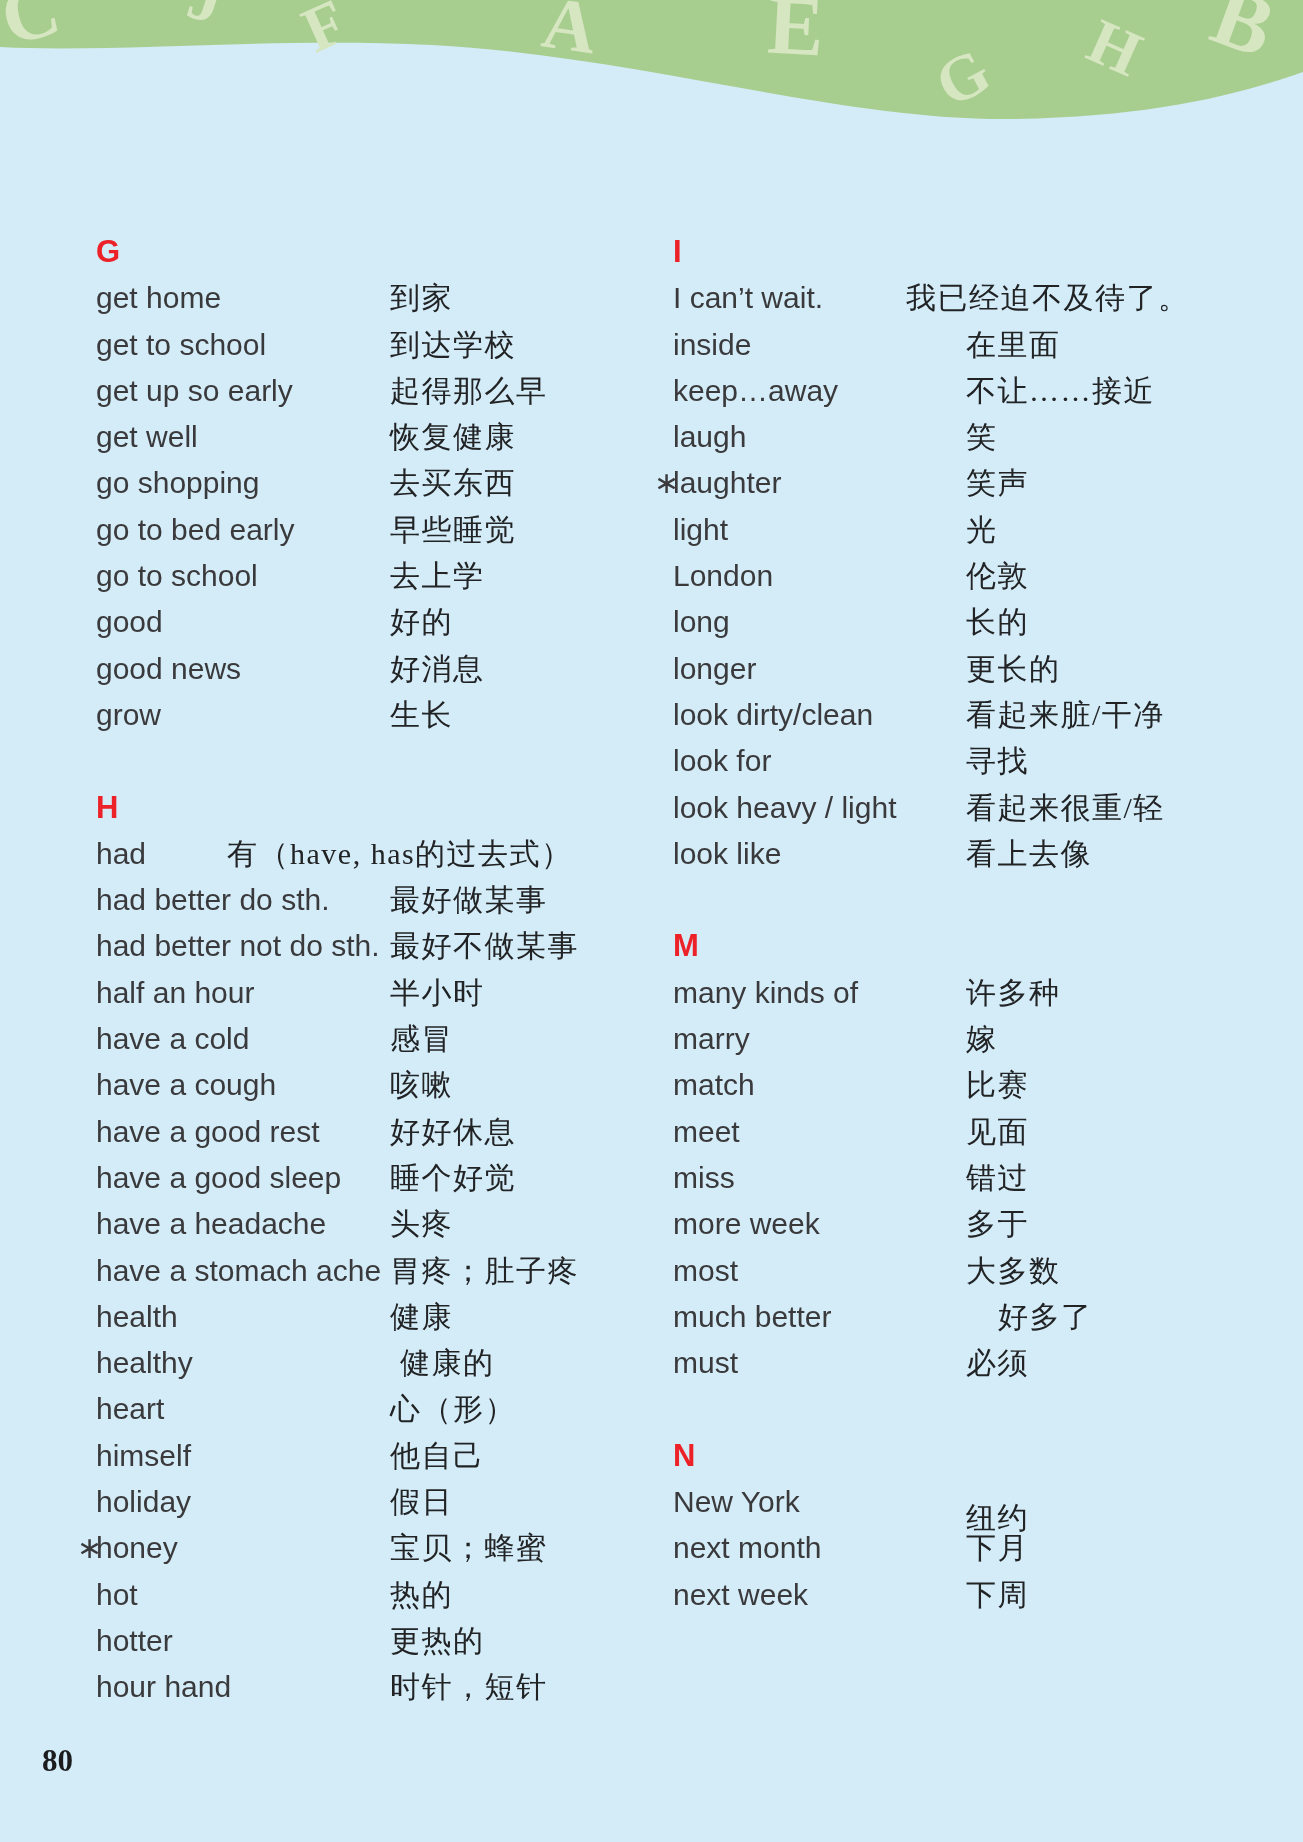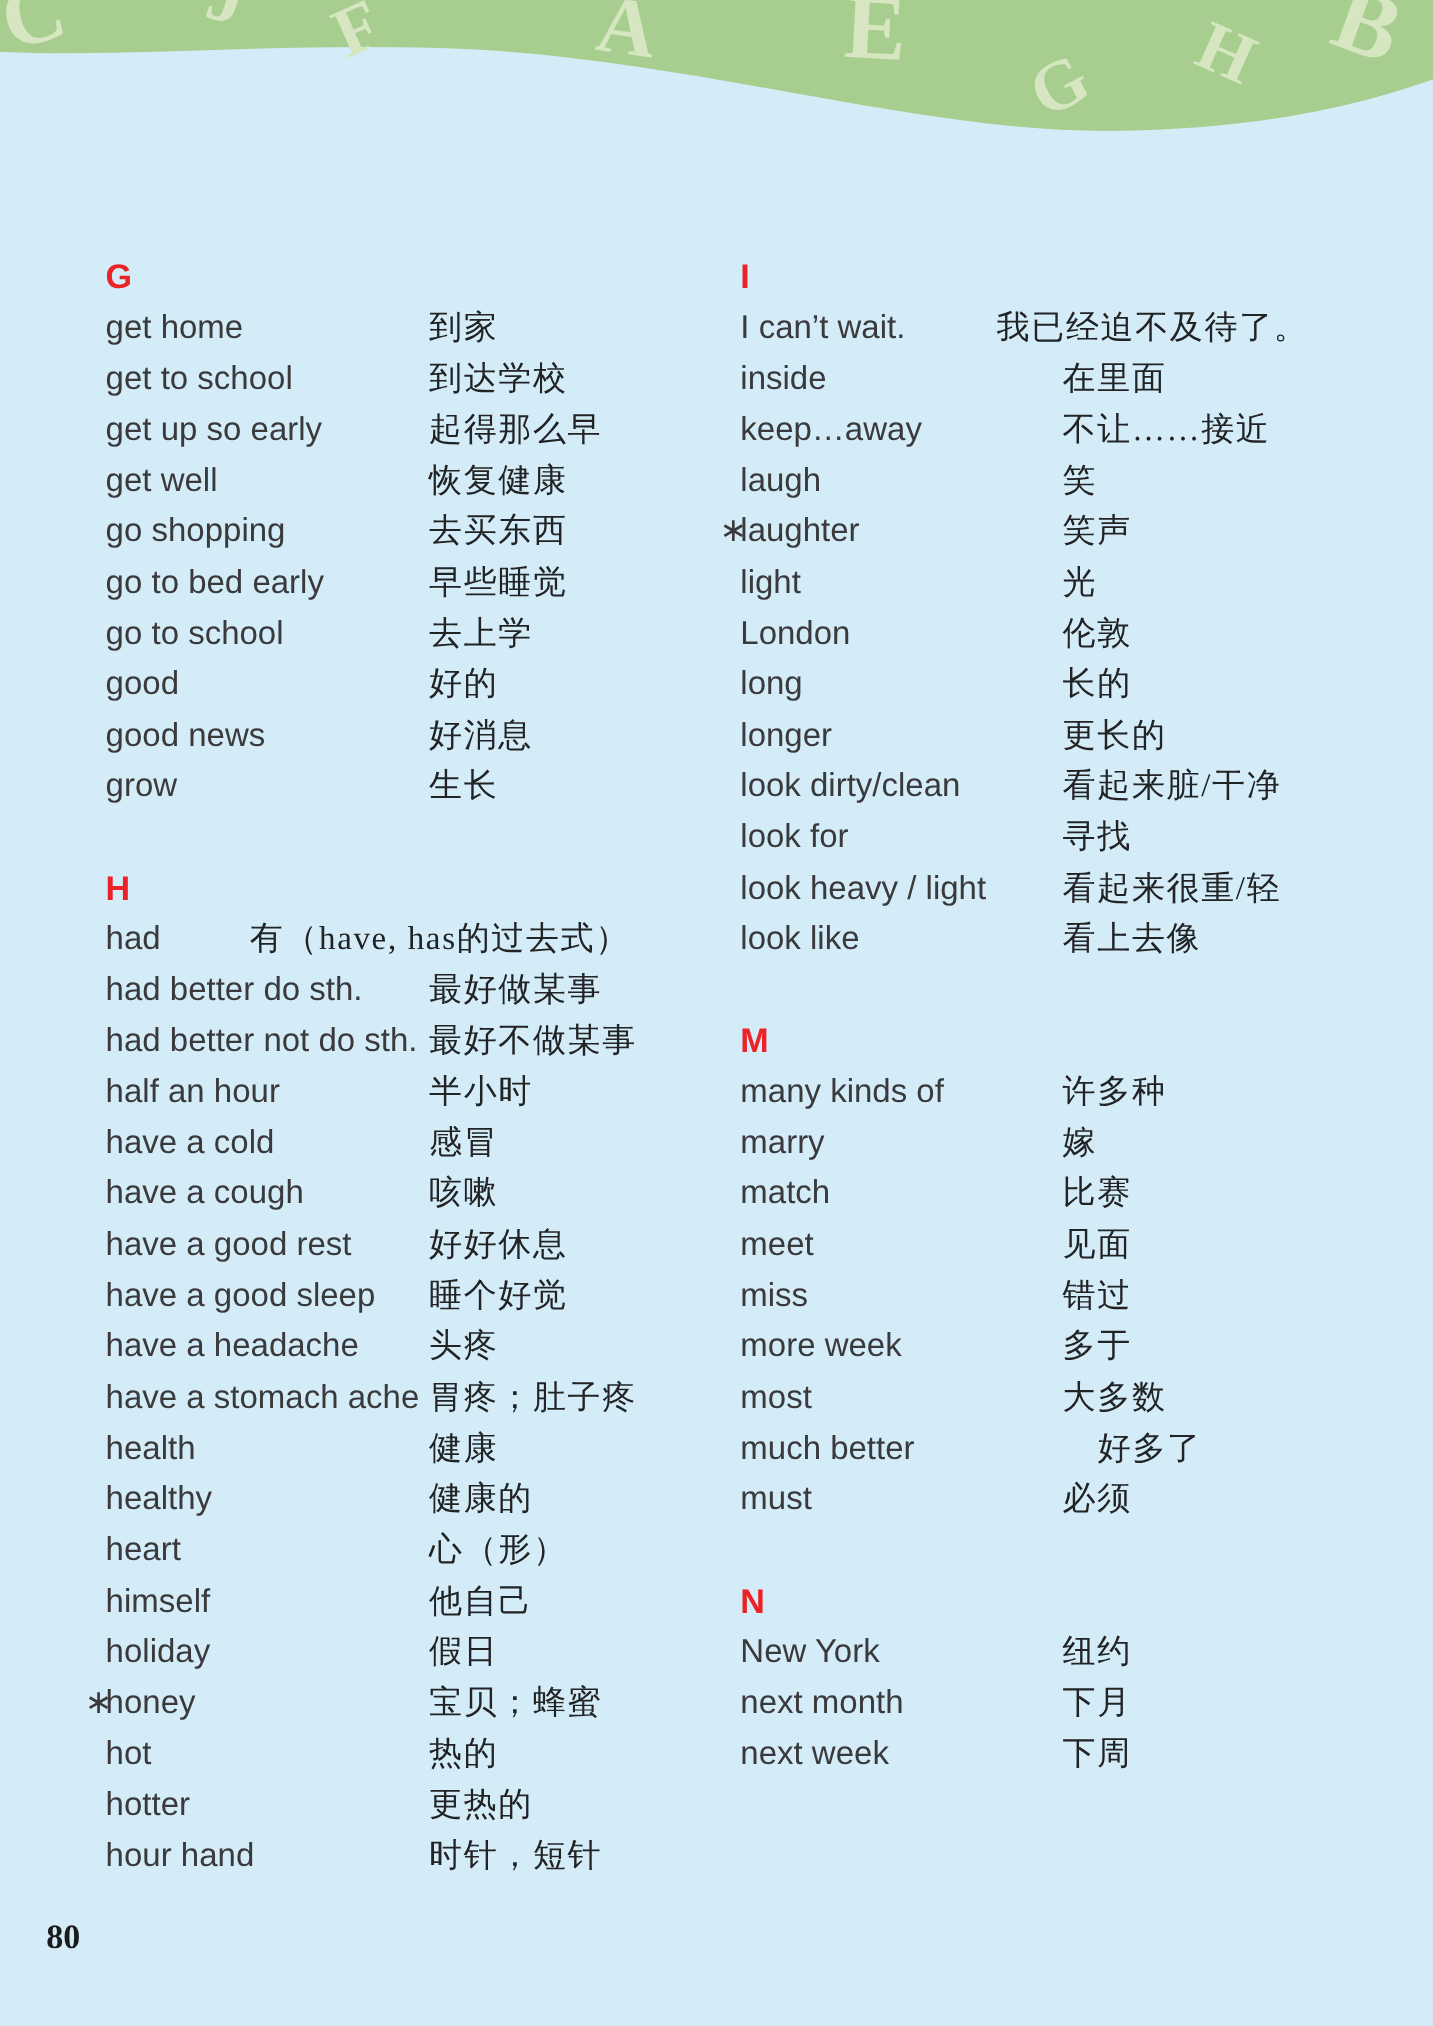--- a/index.html
+++ b/index.html
@@ -151,21 +151,21 @@
       <div class="row entry-row">
         <span class="en">have a stomach ache</span>
         <span class="zh" style="left: 294px;">胃疼；肚子疼</span>
       </div>
       <div class="row entry-row">
         <span class="en">health</span>
         <span class="zh" style="left: 294px;">健康</span>
       </div>
       <div class="row entry-row">
         <span class="en">healthy</span>
-        <span class="zh" style="left: 294px;">健康的</span>
+        <span class="zh" style="left: 304px;">健康的</span>
       </div>
       <div class="row entry-row">
         <span class="en">heart</span>
         <span class="zh" style="left: 294px;">心（形）</span>
       </div>
       <div class="row entry-row">
         <span class="en">himself</span>
         <span class="zh" style="left: 294px;">他自己</span>
       </div>
       <div class="row entry-row">
@@ -286,21 +286,21 @@
       <div class="row entry-row">
         <span class="en">must</span>
         <span class="zh" style="left: 293px;">必须</span>
       </div>
       <div class="row blank-row"></div>
       <div class="row header-row">
         <span class="letter">N</span>
       </div>
       <div class="row entry-row">
         <span class="en">New York</span>
-        <span class="zh" style="left: 293px;">纽约</span>
+        <span class="zh" style="left: 293px; margin-top: 16px;">纽约</span>
       </div>
       <div class="row entry-row">
         <span class="en">next month</span>
         <span class="zh" style="left: 293px;">下月</span>
       </div>
       <div class="row entry-row">
         <span class="en">next week</span>
         <span class="zh" style="left: 293px;">下周</span>
       </div>
     </div>

